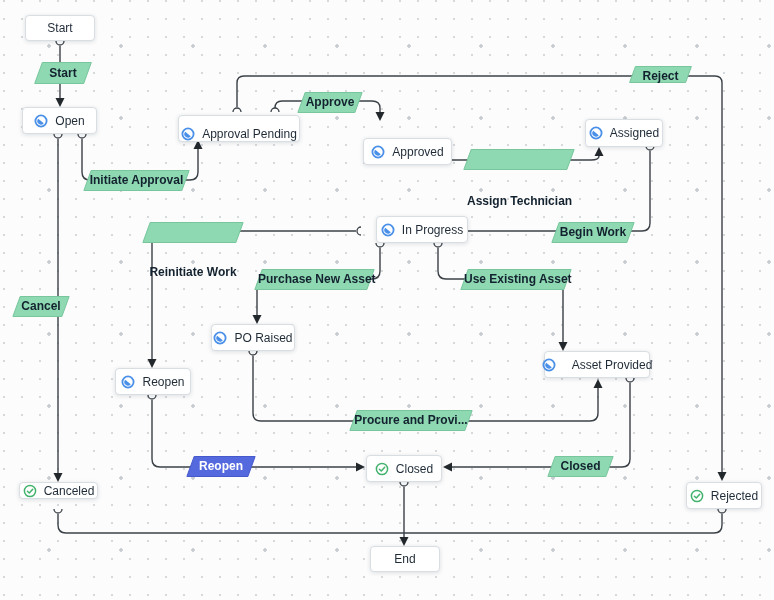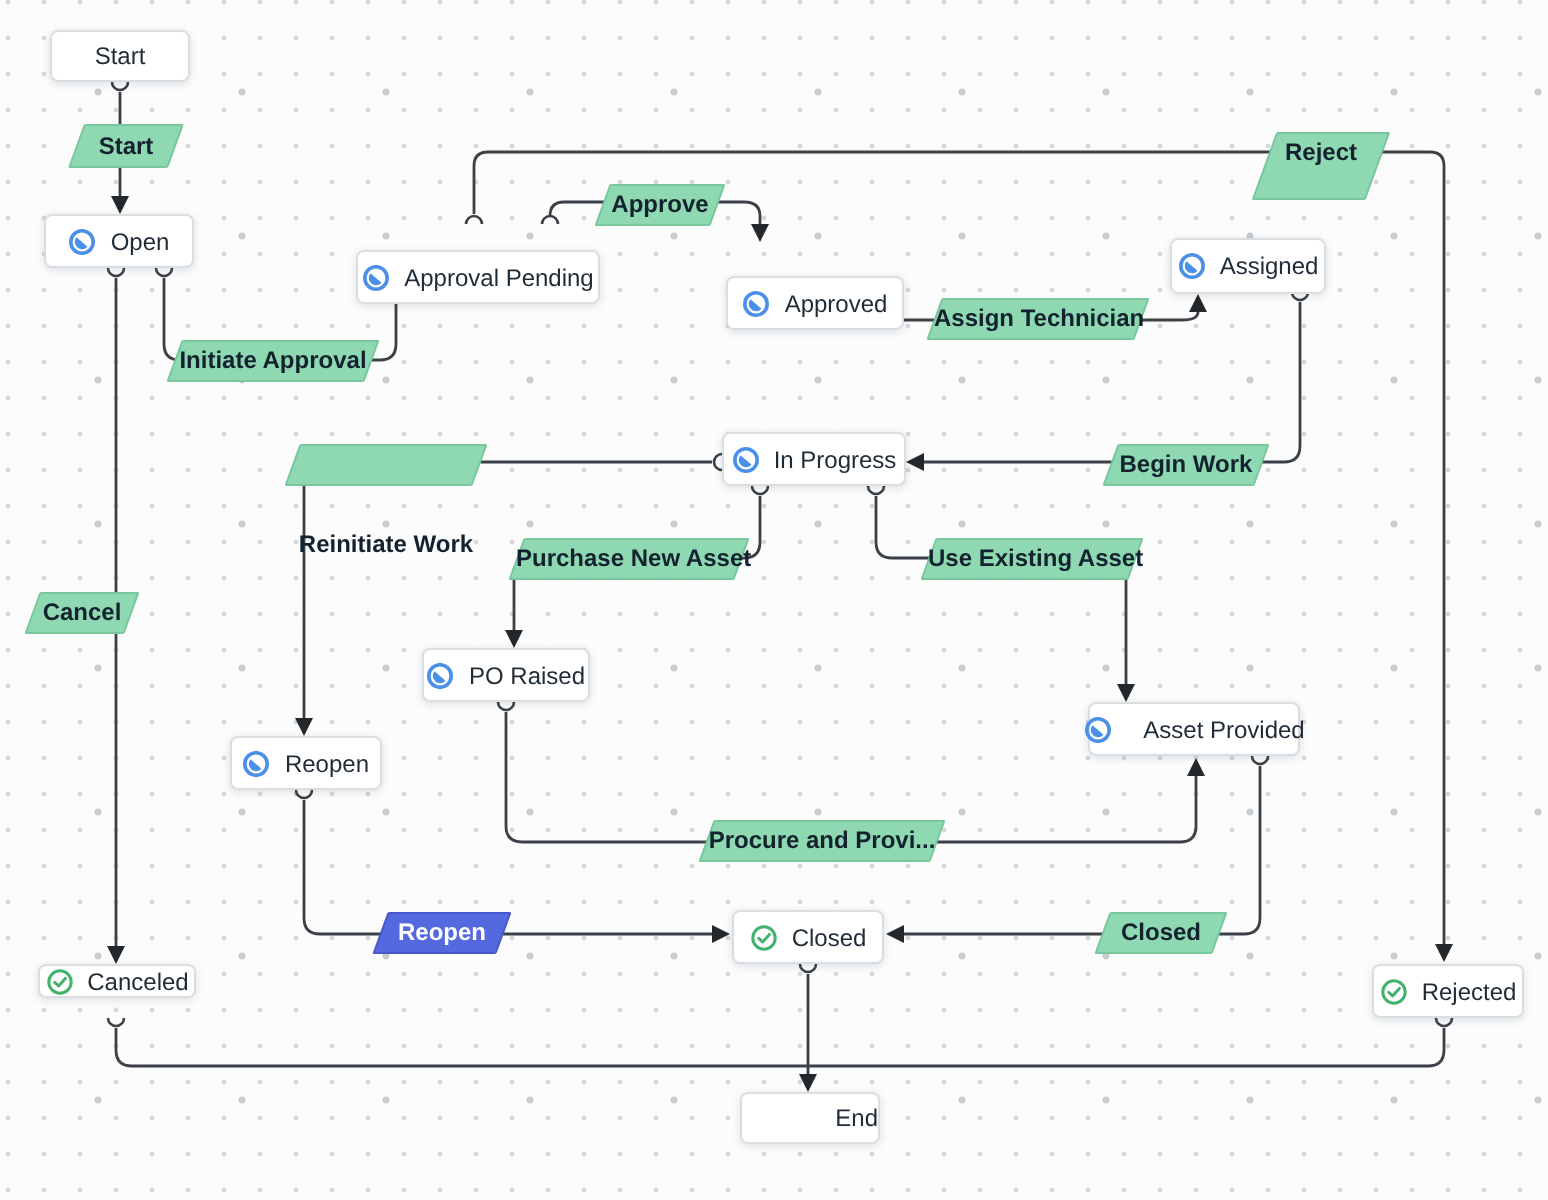--- a/index.html
+++ b/index.html
@@ -87,21 +87,21 @@
       </div>
       <div class="node" style="left: 22px; top: 107px; width: 75px; height: 27px;">
         <span class="nicon">
           <svg width="14" height="14" viewBox="0 0 14 14">
             <circle cx="7" cy="7" r="5.6" fill="none" stroke="#4a90e8" stroke-width="1.8"></circle>
             <path d="M7 3.4 A3.6 3.6 0 0 0 7 10.6 Z" fill="#4a90e8" transform="rotate(-50 7 7)"></path>
           </svg>
         </span>
         <span>Open</span>
       </div>
-      <div class="node" style="left: 178px; top: 125px; width: 122px; height: 27px;">
+      <div class="node" style="left: 178px; top: 115px; width: 122px; height: 27px; align-items: flex-end;">
         <span class="nicon">
           <svg width="14" height="14" viewBox="0 0 14 14">
             <circle cx="7" cy="7" r="5.6" fill="none" stroke="#4a90e8" stroke-width="1.8"></circle>
             <path d="M7 3.4 A3.6 3.6 0 0 0 7 10.6 Z" fill="#4a90e8" transform="rotate(-50 7 7)"></path>
           </svg>
         </span>
         <span>Approval Pending</span>
       </div>
       <div class="node" style="left: 363px; top: 121px; width: 89px; height: 27px; margin-top: 17px;">
         <span class="nicon">
@@ -114,21 +114,21 @@
       </div>
       <div class="node" style="left: 585px; top: 119px; width: 78px; height: 28px;">
         <span class="nicon">
           <svg width="14" height="14" viewBox="0 0 14 14">
             <circle cx="7" cy="7" r="5.6" fill="none" stroke="#4a90e8" stroke-width="1.8"></circle>
             <path d="M7 3.4 A3.6 3.6 0 0 0 7 10.6 Z" fill="#4a90e8" transform="rotate(-50 7 7)"></path>
           </svg>
         </span>
         <span>Assigned</span>
       </div>
-      <div class="node" style="left: 361px; top: 216px; width: 92px; height: 27px;">
+      <div class="node" style="left: 376px; top: 216px; width: 92px; height: 27px;">
         <span class="nicon">
           <svg width="14" height="14" viewBox="0 0 14 14">
             <circle cx="7" cy="7" r="5.6" fill="none" stroke="#4a90e8" stroke-width="1.8"></circle>
             <path d="M7 3.4 A3.6 3.6 0 0 0 7 10.6 Z" fill="#4a90e8" transform="rotate(-50 7 7)"></path>
           </svg>
         </span>
         <span>In Progress</span>
       </div>
       <div class="node" style="left: 211px; top: 324px; width: 84px; height: 27px;">
         <span class="nicon">
@@ -177,44 +177,44 @@
       </div>
       <div class="node" style="left: 686px; top: 482px; width: 76px; height: 27px;">
         <span class="nicon">
           <svg width="14" height="14" viewBox="0 0 14 14">
             <circle cx="7" cy="7" r="5.6" fill="none" stroke="#43b26d" stroke-width="1.5"></circle>
             <path d="M4.4 7.2 L6.3 9 L9.7 5.2" fill="none" stroke="#43b26d" stroke-width="1.5" stroke-linecap="round" stroke-linejoin="round"></path>
           </svg>
         </span>
         <span>Rejected</span>
       </div>
-      <div class="node" style="left: 370px; top: 546px; width: 70px; height: 26px; justify-content: flex-end;">
+      <div class="node" style="left: 370px; top: 546px; width: 70px; height: 26px;">
         <span>End</span>
       </div>
     </div>
   <div id="labels-layer">
       <div class="tlabel green" style="left: 38px; top: 62px; width: 50px; height: 22px;">
         <span class="bg"></span>
         <span class="txt" style="line-height: 22px;">Start</span>
       </div>
       <div class="tlabel green" style="left: 87px; top: 170px; width: 99px; height: 21px;">
         <span class="bg"></span>
         <span class="txt" style="line-height: 21px;">Initiate Approval</span>
       </div>
       <div class="tlabel green" style="left: 301px; top: 92px; width: 58px; height: 21px;">
         <span class="bg"></span>
         <span class="txt" style="line-height: 21px;">Approve</span>
       </div>
-      <div class="tlabel green" style="left: 632px; top: 66px; width: 57px; height: 34px;">
+      <div class="tlabel green" style="left: 632px; top: 66px; width: 57px; height: 17px;">
         <span class="bg"></span>
         <span class="txt" style="line-height: 21px;">Reject</span>
       </div>
       <div class="tlabel green" style="left: 467px; top: 149px; width: 104px; height: 21px;">
         <span class="bg"></span>
-        <span class="txt" style="line-height: 21px;">Assign Technician</span>
+        <span class="txt" style="line-height: 21px; margin-top: 42px;">Assign Technician</span>
       </div>
       <div class="tlabel green" style="left: 555px; top: 222px; width: 76px; height: 21px;">
         <span class="bg"></span>
         <span class="txt" style="line-height: 21px;">Begin Work</span>
       </div>
       <div class="tlabel green" style="left: 146px; top: 222px; width: 94px; height: 21px;">
         <span class="bg"></span>
         <span class="txt" style="line-height: 21px; margin-top: 40px;">Reinitiate Work</span>
       </div>
       <div class="tlabel green" style="left: 258px; top: 269px; width: 113px; height: 21px;">

